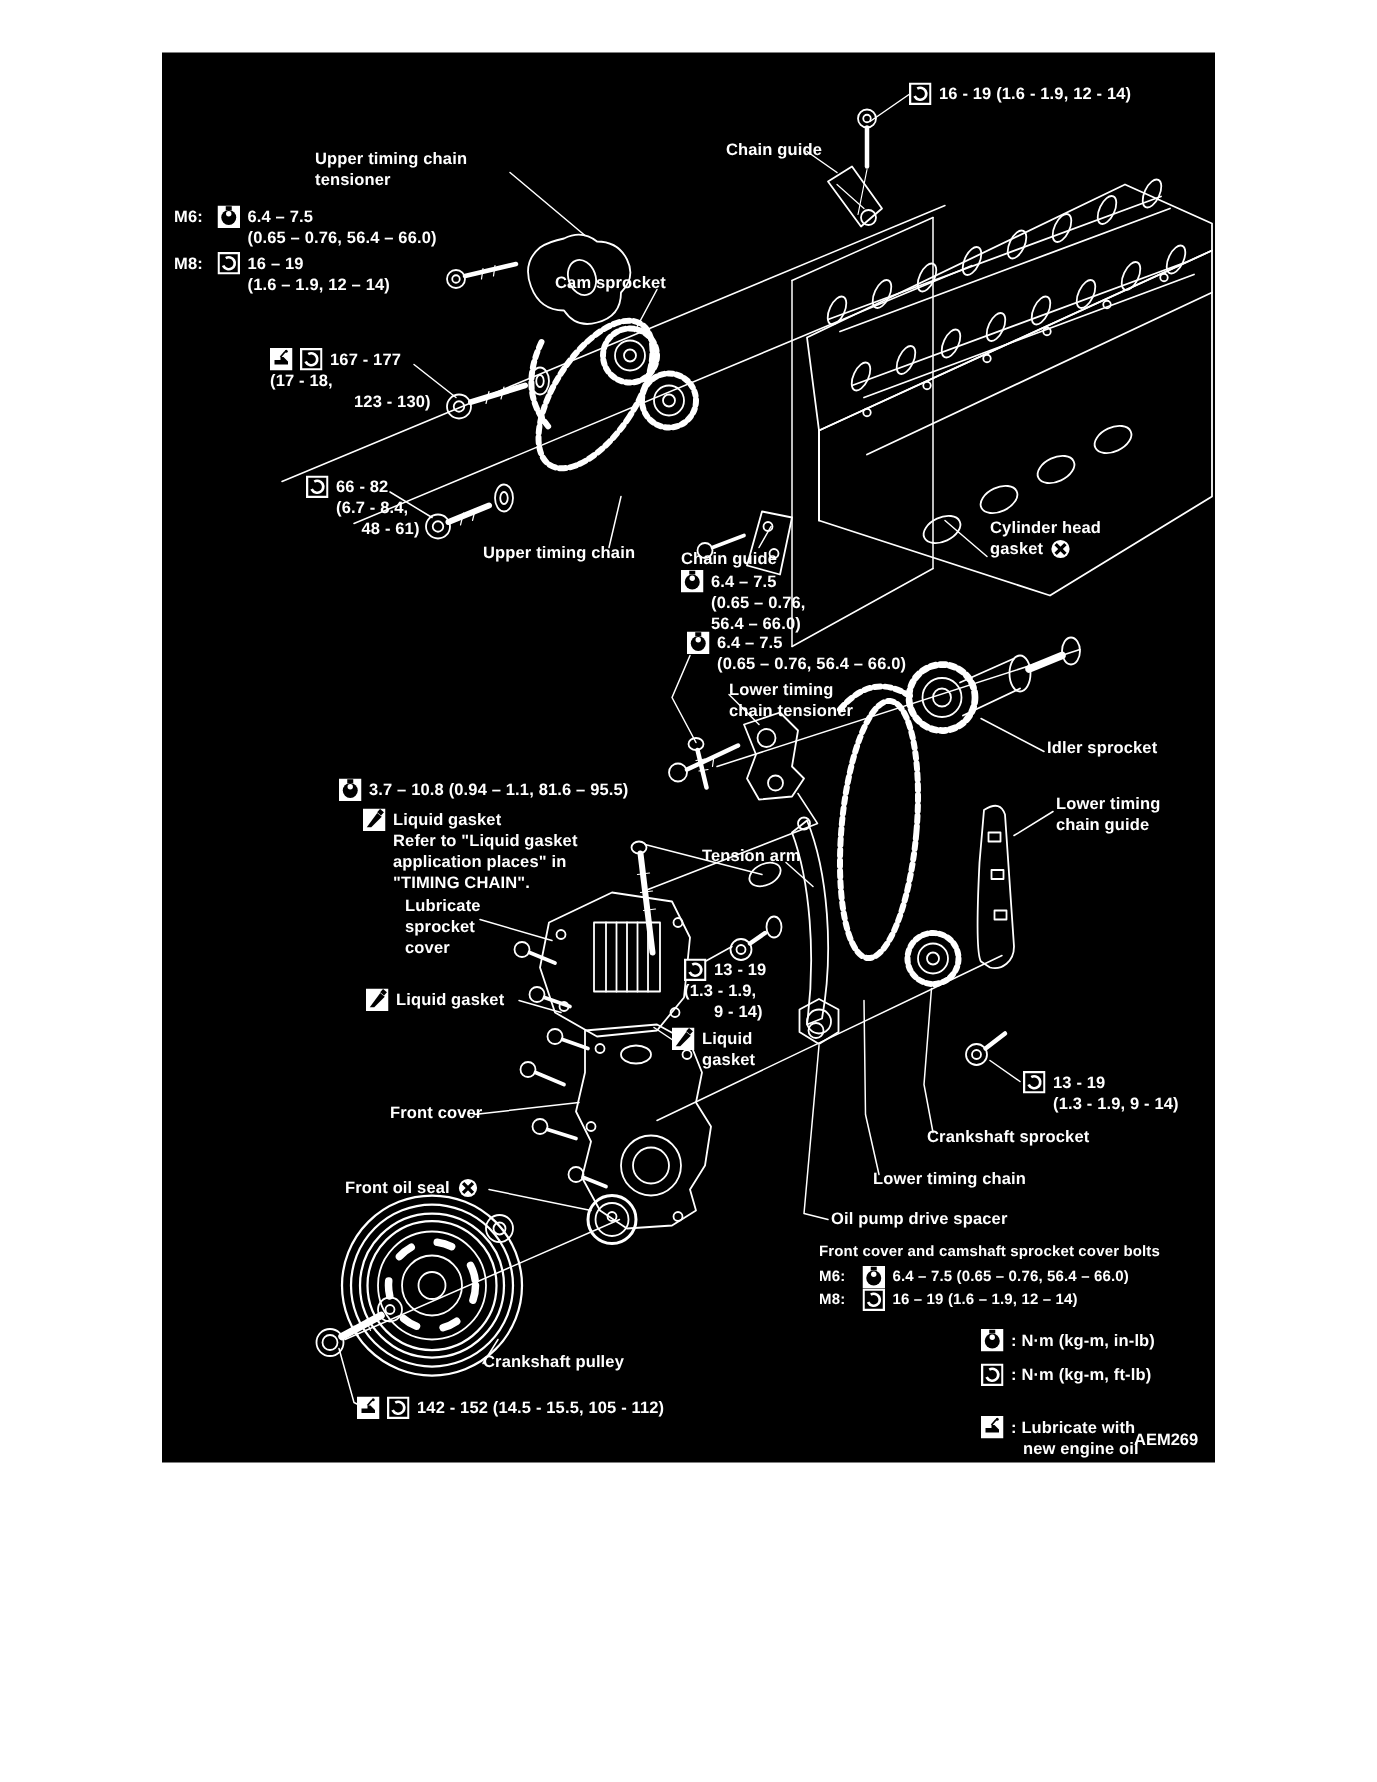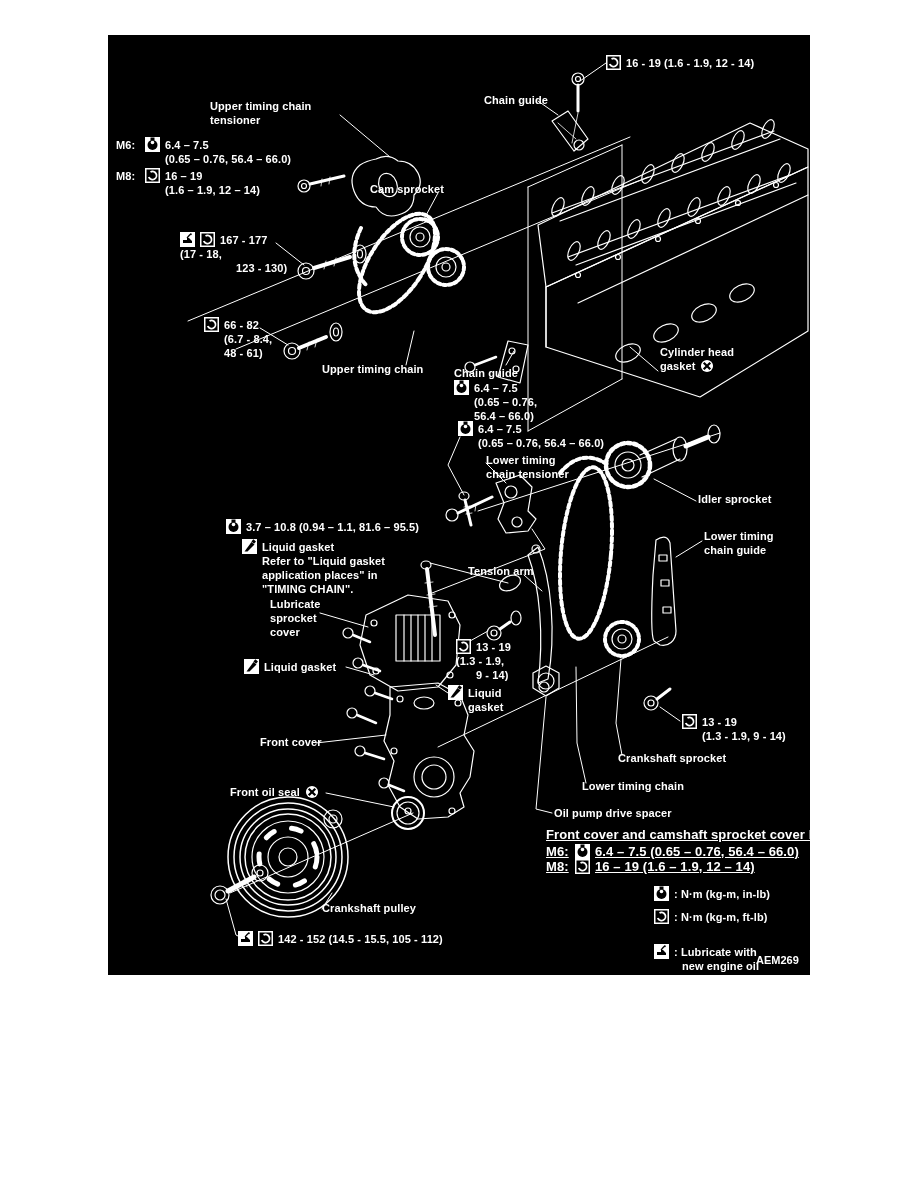--- a/index.html
+++ b/index.html
@@ -3,21 +3,21 @@
 <meta charset="utf-8">
 <style>
   html,body{margin:0;padding:0;background:#ffffff;}
   .page{position:relative;width:918px;height:1188px;background:#ffffff;overflow:hidden;
         font-family:"Liberation Sans",sans-serif;}
   .panel{position:absolute;left:108px;top:35px;width:702px;height:940px;background:#000000;}
   .art{position:absolute;left:0;top:0;}
   .art *{vector-effect:non-scaling-stroke;}
   .lbl{position:absolute;color:#ffffff;font:700 11px/14px "Liberation Sans",sans-serif;
        white-space:nowrap;letter-spacing:.1px;}
-  .sm{font-size:13px;text-decoration:underline;}
+  .sm{font-size:10px;}
   .row{display:flex;align-items:center;gap:5px;}
   .ic{width:15px;height:15px;flex:0 0 auto;display:inline-block;}
   .ic14{width:14px;height:14px;}
   .ln{display:block;}
   .figcode{position:absolute;color:#ffffff;font:700 11px/14px "Liberation Sans",sans-serif;text-align:right;}
 </style>
 </head>
 <body>
 
 <div class="page">
@@ -388,21 +388,21 @@
       <div class="row">
         <svg class="ic" viewBox="0 0 15 15">
             <rect x="0.75" y="0.75" width="13.5" height="13.5" fill="#000" stroke="#fff" stroke-width="1.5"></rect>
             <circle cx="7.5" cy="7.5" r="4" fill="none" stroke="#fff" stroke-width="1.8" stroke-dasharray="19 6" transform="rotate(-120 7.5 7.5)"></circle>
           </svg>
         <span>66 - 82</span>
       </div>
       <div class="row" style="margin-left:20px">
           <span>(6.7 - 8.4,</span>
         </div>
-      <div class="row" style="margin-left:20px">
+      <div class="row" style="margin-left:37px">
           <span>48 - 61)</span>
         </div>
     </div>
 
     <div class="lbl" style="left:214px;top:327px">
       <span>Upper timing chain</span>
     </div>
 
     <div class="lbl" style="left:346px;top:331px">
       <span class="ln">Chain guide</span>

